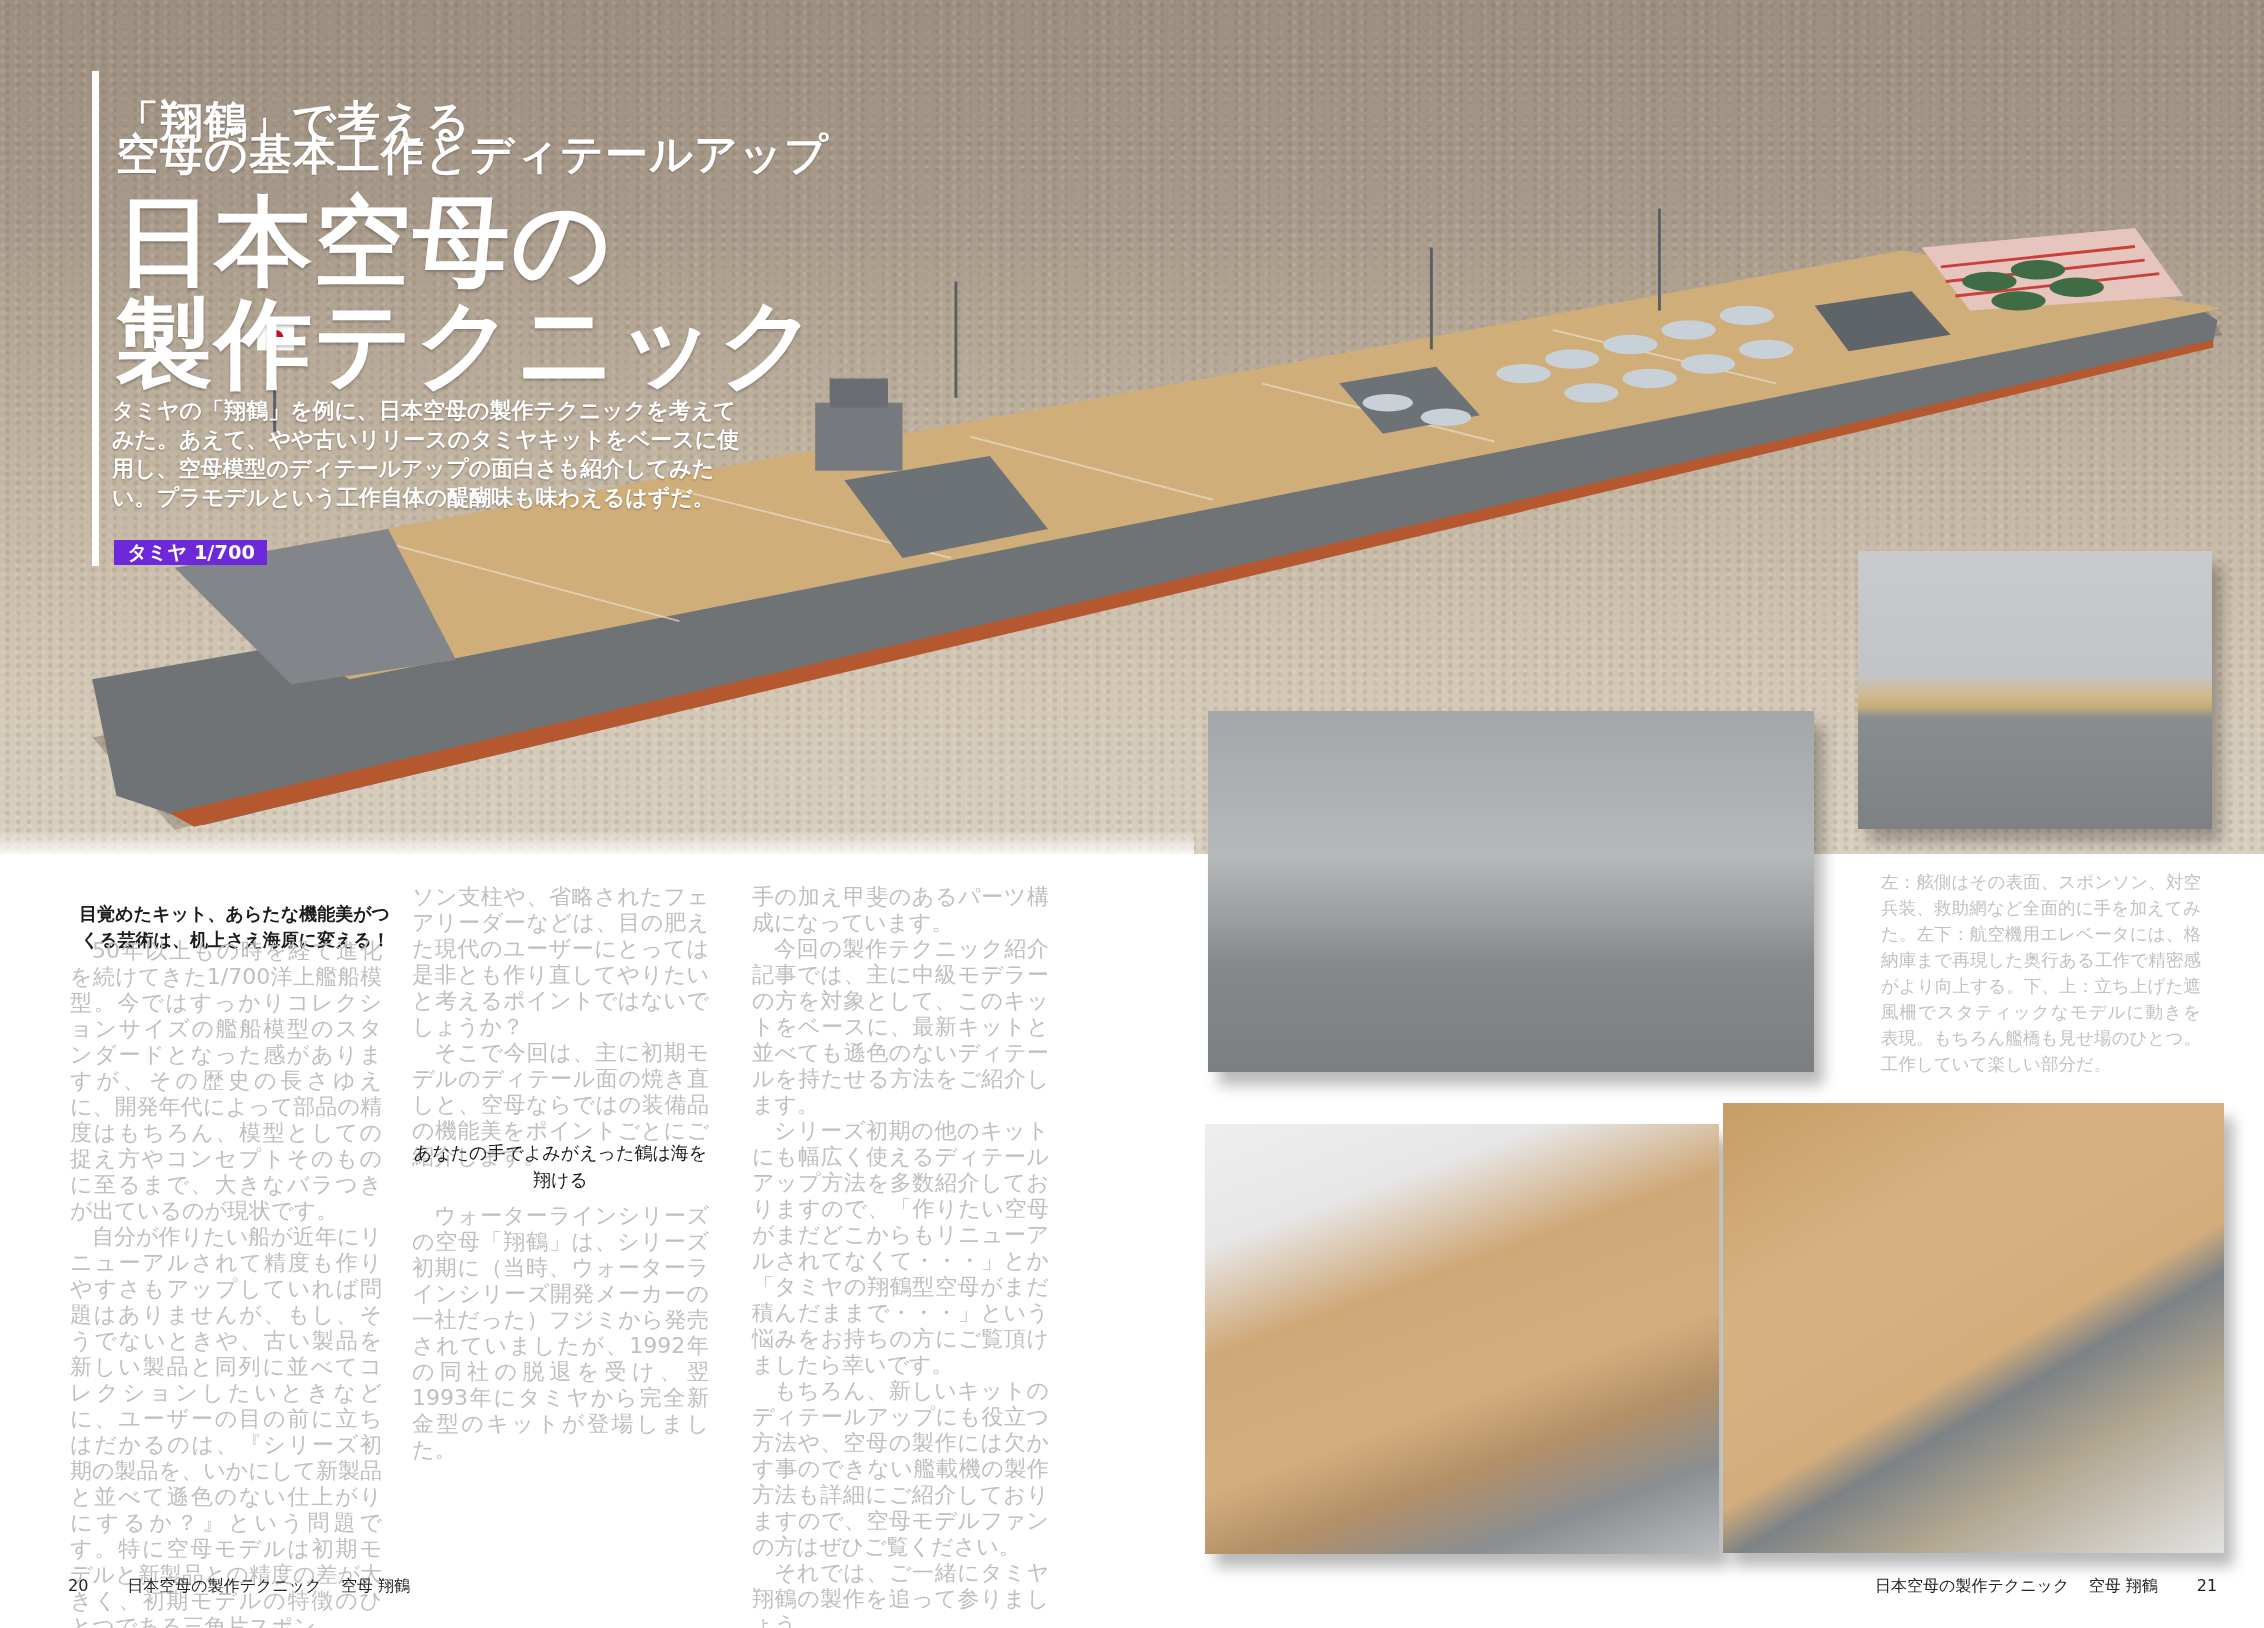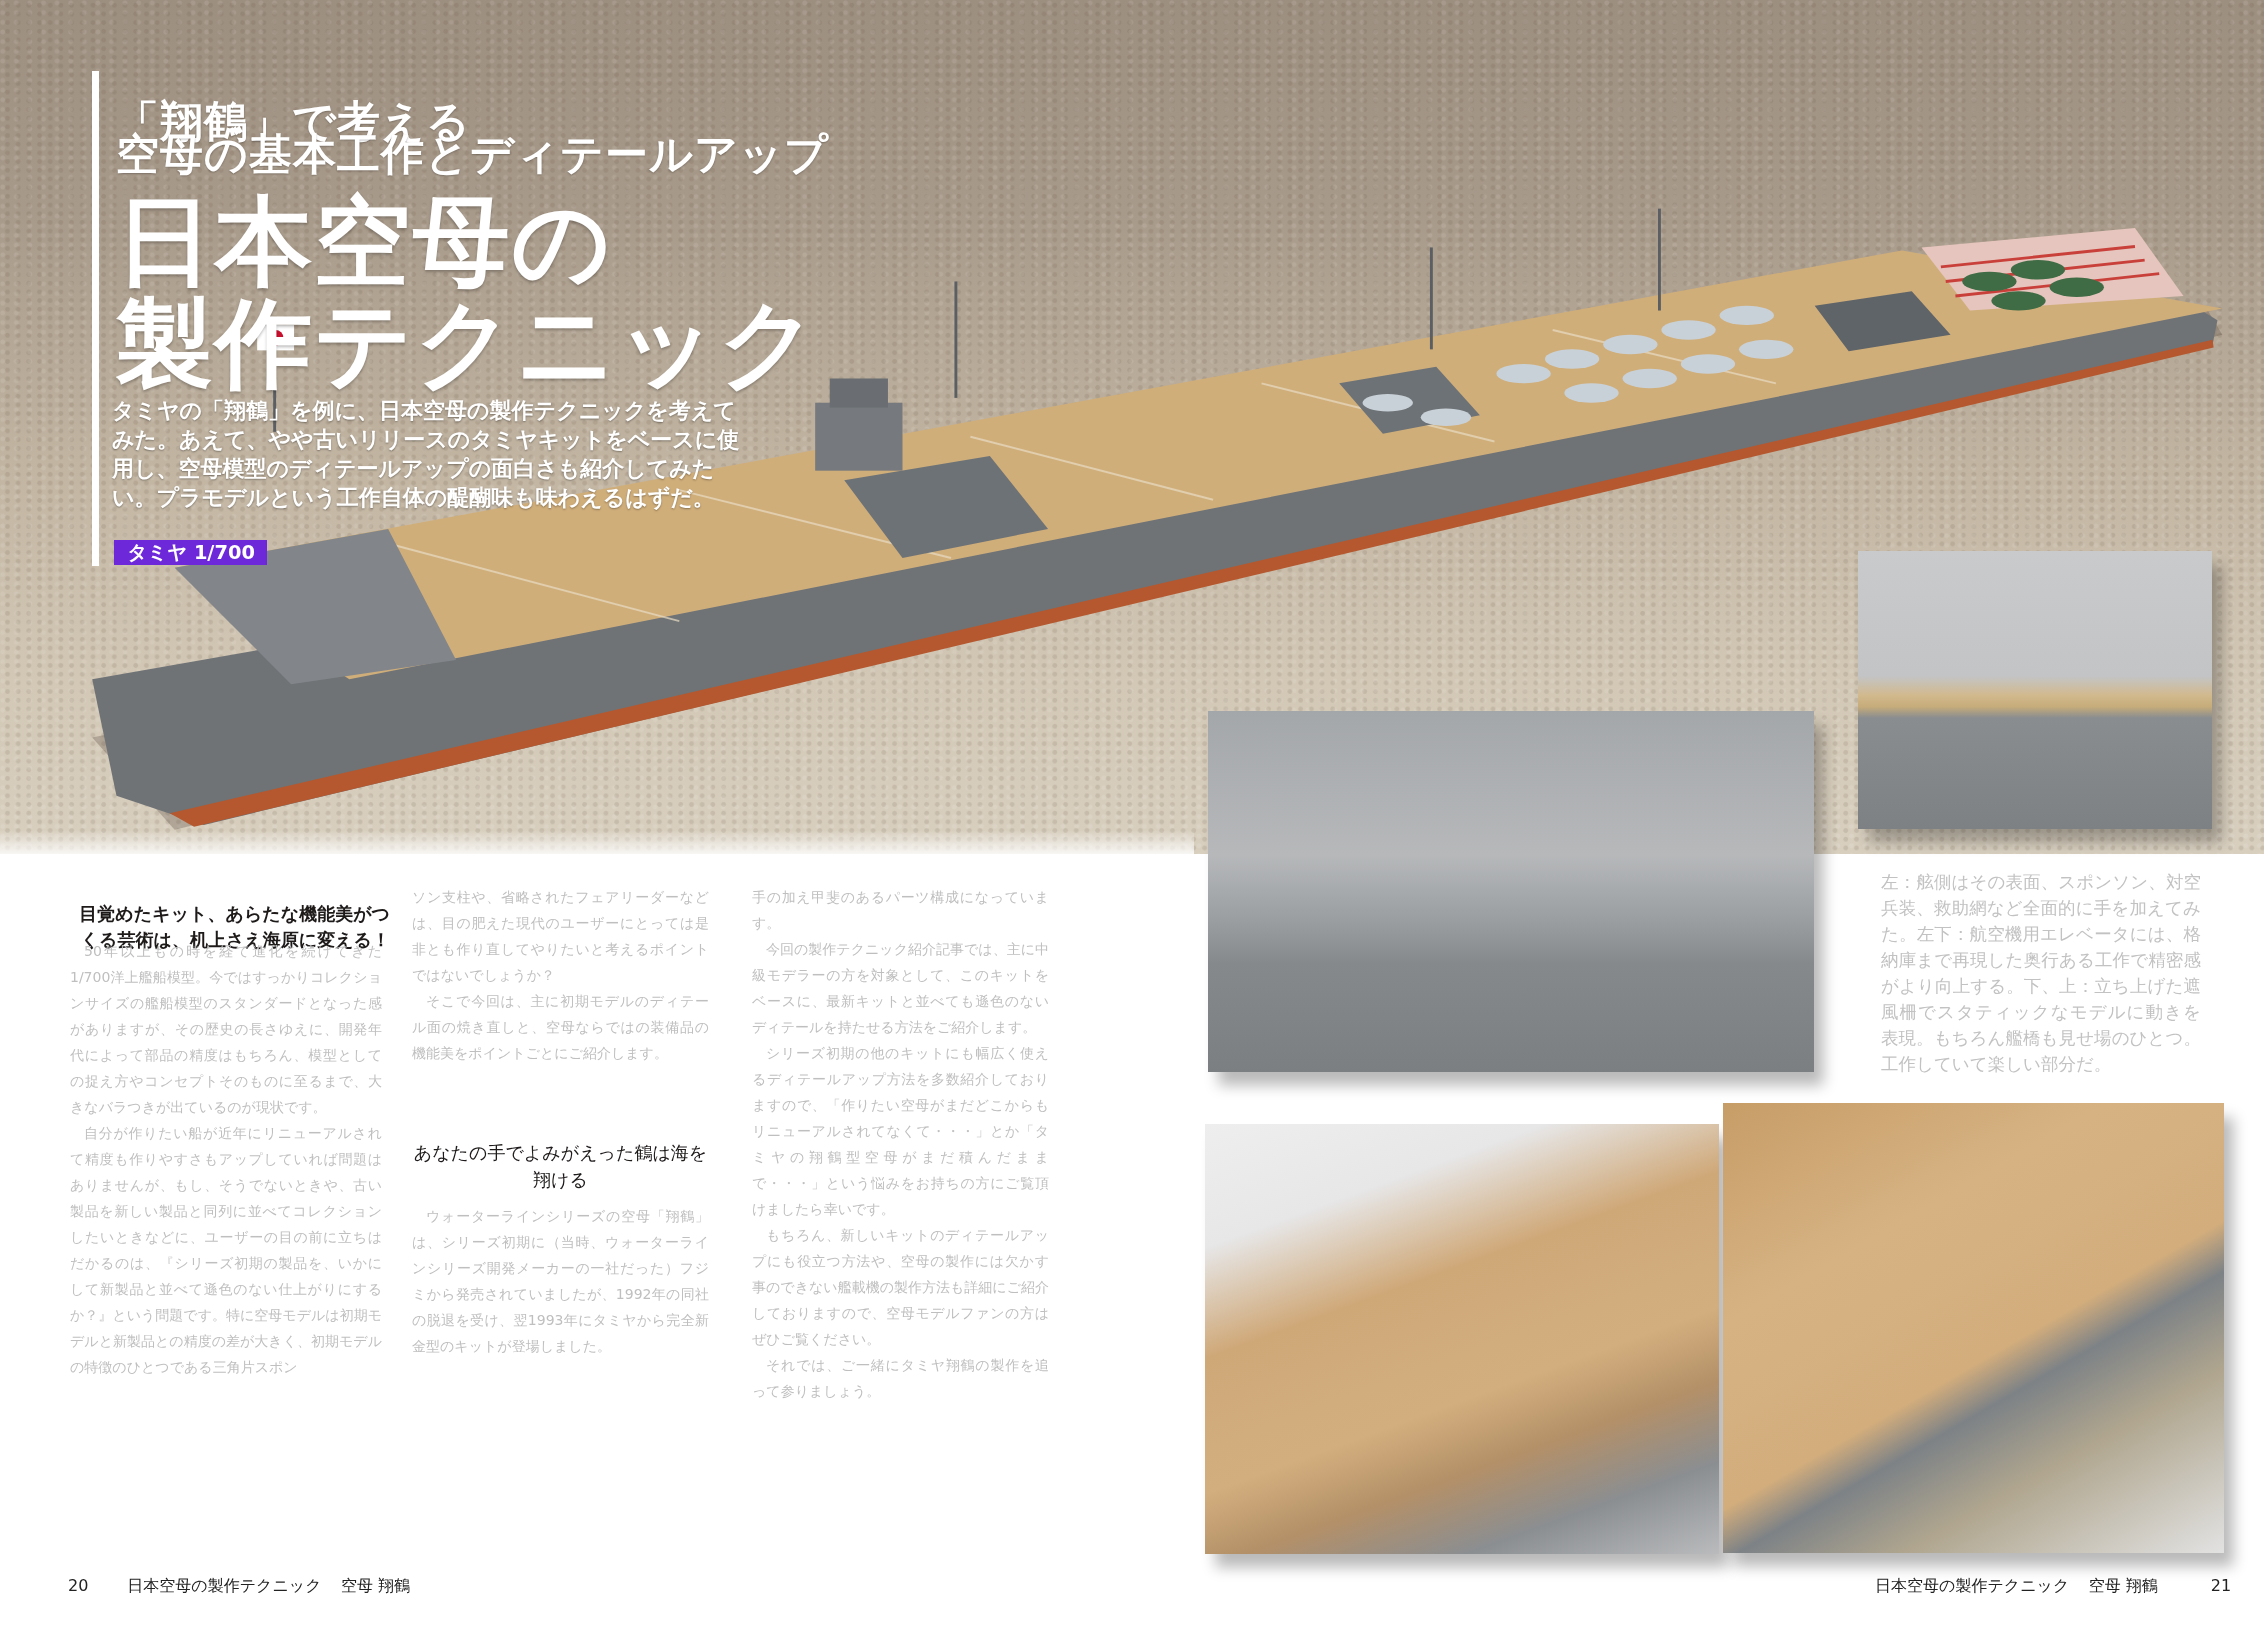--- a/index.html
+++ b/index.html
@@ -53,36 +53,36 @@
   .photo-bridge { left: 1858px; top: 551px; width: 354px; height: 278px;
     background: linear-gradient(180deg, #c9cacc 0%, #c3c4c6 45%, #d2b98d 52%, #c6ac7a 56%, #8a8d90 60%, #7e8184 100%); }
   .photo-side { left: 1208px; top: 711px; width: 606px; height: 361px;
     background: linear-gradient(180deg, #a4a7aa 0%, #b6b8ba 40%, #9a9ea1 58%, #86898c 70%, #7c7f82 100%); }
   .photo-elevator { left: 1205px; top: 1124px; width: 514px; height: 430px;
     background: linear-gradient(160deg, #eeeeef 0%, #e7e7e8 20%, #cfa878 38%, #d2ae7e 60%, #b49068 72%, #8b8e91 85%, #b9bbbd 100%); }
   .photo-deck { left: 1723px; top: 1103px; width: 501px; height: 450px;
     background: linear-gradient(150deg, #c79d67 0%, #d6b283 30%, #d3ad7c 55%, #7d8286 62%, #b0a68f 75%, #e2e2e2 100%); }
 
   
-  .col { position: absolute; font-size: 14px; line-height: 26px; color: #bfbfbf; text-align: justify; }
+  .col { position: absolute; font-size: 22px; line-height: 26px; color: #bfbfbf; text-align: justify; }
   .col p { text-indent: 1em; }
   .col p.noindent { text-indent: 0; }
   .col-1 { left: 70px; top: 938px; width: 312px; }
   .col-2 { left: 412px; top: 884px; width: 297px; }
   .col-3 { left: 752px; top: 884px; width: 297px; }
   .subhead-a { position: absolute; left: 70px; top: 901px; width: 320px; font-size: 18px; line-height: 26px; font-weight: bold; color: #1e1a1a; text-align: right; }
   .subhead-b { position: absolute; left: 412px; top: 1139px; width: 297px; text-align: center; font-size: 18px; line-height: 27px; font-weight: normal; color: #1e1a1a; }
   .caption { position: absolute; left: 1881px; top: 869px; width: 320px; font-size: 17.5px; line-height: 26px; color: #c2c2c2; text-align: justify; }
 
   .footer { position: absolute; top: 1576px; font-size: 16px; color: #222; white-space: nowrap; }
   .footer-left { left: 68px; }
   .footer-right { left: 1875px; }
   .footer .pn { display: inline-block; }
   .footer-left .pn { margin-right: 39px; }
-  .footer-right .pn { margin-left: 53px; }
+  .footer-right .pn { margin-left: 39px; }
   .footer .sp { display: inline-block; width: 19.4px; }
 </style>
 </head>
 <body>
 
 <div class="hero"></div>
 
 <svg class="ship" viewBox="0 0 2334 880" xmlns="http://www.w3.org/2000/svg">
 
   <polygon points="95,760 2275,320 2290,345 180,855" fill="rgba(60,45,35,0.25)"></polygon>

